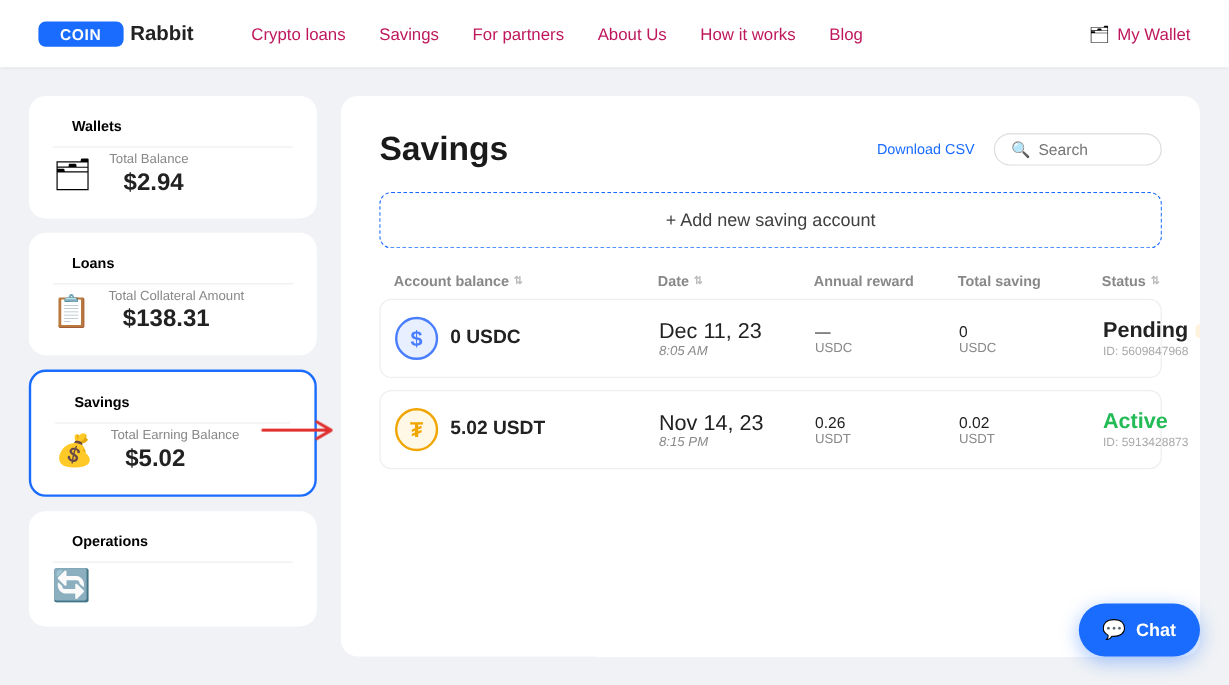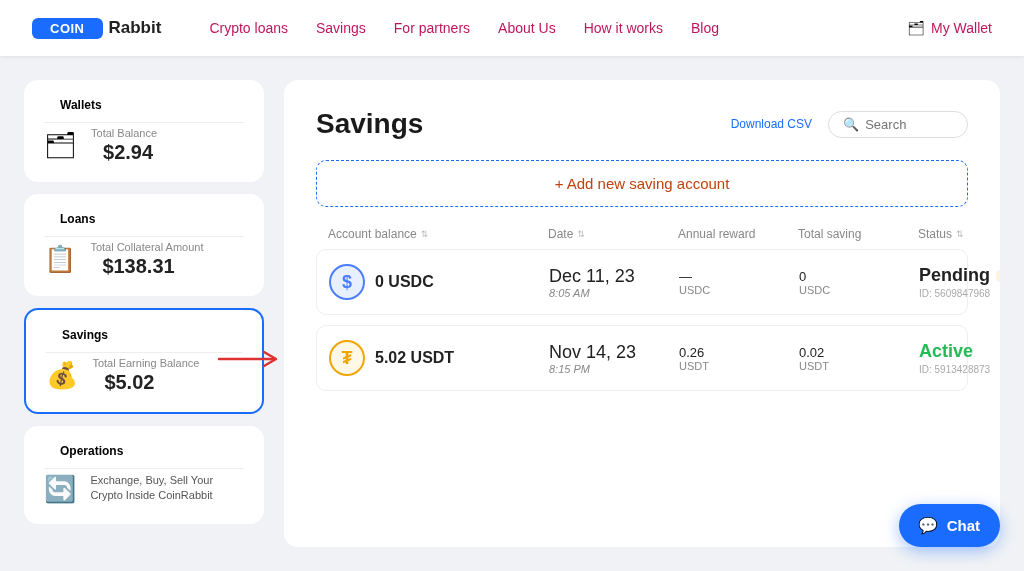--- a/index.html
+++ b/index.html
@@ -37,24 +37,24 @@
     
     .main { flex: 1; background: #fff; border-radius: 14px; padding: 28px 32px; overflow: auto; }
 
     .main-header { display: flex; align-items: center; margin-bottom: 20px; gap: 16px; }
     .main-title { font-size: 28px; font-weight: 700; color: #1a1a1a; flex: 1; }
     .download-csv { font-size: 12px; color: #1a6cff; cursor: pointer; white-space: nowrap; }
     .search-box { display: flex; align-items: center; border: 1px solid #ddd; border-radius: 20px; padding: 5px 14px; gap: 6px; width: 140px; }
     .search-box input { border: none; outline: none; font-size: 13px; color: #888; width: 100%; background: transparent; }
 
     
-    .add-account-btn { width: 100%; border: 1.5px dashed #1a6cff; border-radius: 10px; background: #fff; color: #c2410c; font-size: 15px; padding: 14px; cursor: pointer; text-align: center; margin-bottom: 20px; }
-
-    
-    .table-header { display: grid; grid-template-columns: 220px 130px 120px 120px 160px; padding: 0 12px 8px 12px; }
+    .add-account-btn { width: 100%; border: 1.5px dashed #1a6cff; border-radius: 10px; background: #fff; color: #404040; font-size: 15px; padding: 14px; cursor: pointer; text-align: center; margin-bottom: 20px; }
+
+    
+    .table-header { display: grid; grid-template-columns: 220px 130px 120px 120px 160px; padding: 0 12px 8px 12px; font-weight: bold; }
     .table-header .col { font-size: 12px; color: #888; display: flex; align-items: center; gap: 4px; }
     .sort-icon { font-size: 9px; color: #bbb; }
 
     .table-row { display: grid; grid-template-columns: 220px 130px 120px 120px 160px; border: 1px solid #eee; border-radius: 10px; padding: 14px 12px; margin-bottom: 10px; align-items: center; }
     .coin-cell { display: flex; align-items: center; gap: 10px; }
     .coin-icon { width: 36px; height: 36px; border-radius: 50%; display: flex; align-items: center; justify-content: center; font-size: 18px; font-weight: 700; }
     .coin-icon.usdc { background: #e8f0ff; border: 2px solid #4a7eff; color: #4a7eff; }
     .coin-icon.usdt { background: #fff8e6; border: 2px solid #f0a500; color: #f0a500; }
     .coin-label { font-size: 16px; font-weight: 600; color: #222; }
     .date-cell .date { font-size: 18px; color: #222; }
@@ -144,23 +144,20 @@
           <path d="M50 8 L62 15 L50 22" stroke="#e03030" stroke-width="2.5" stroke-linejoin="round" stroke-linecap="round" fill="none"></path>
         </svg>
       </div>
     </div>
 
     <div class="sidebar-card">
       <div class="sidebar-card-title">Operations</div>
       <hr class="divider">
       <div class="sidebar-card-row">
         <span class="sidebar-icon">🔄</span>
-        <div class="sidebar-card-info">
-          <div class="label" style="font-size:11px;color:#555;line-height:1.4;">Exchange, Buy, Sell Your Crypto Inside CoinRabbit</div>
-        </div>
       </div>
     </div>
   </aside>
 
   <main class="main">
     <div class="main-header">
       <h1 class="main-title">Savings</h1>
       <span class="download-csv">Download CSV</span>
       <div class="search-box">
         <span style="color:#aaa;font-size:13px;">🔍</span>

